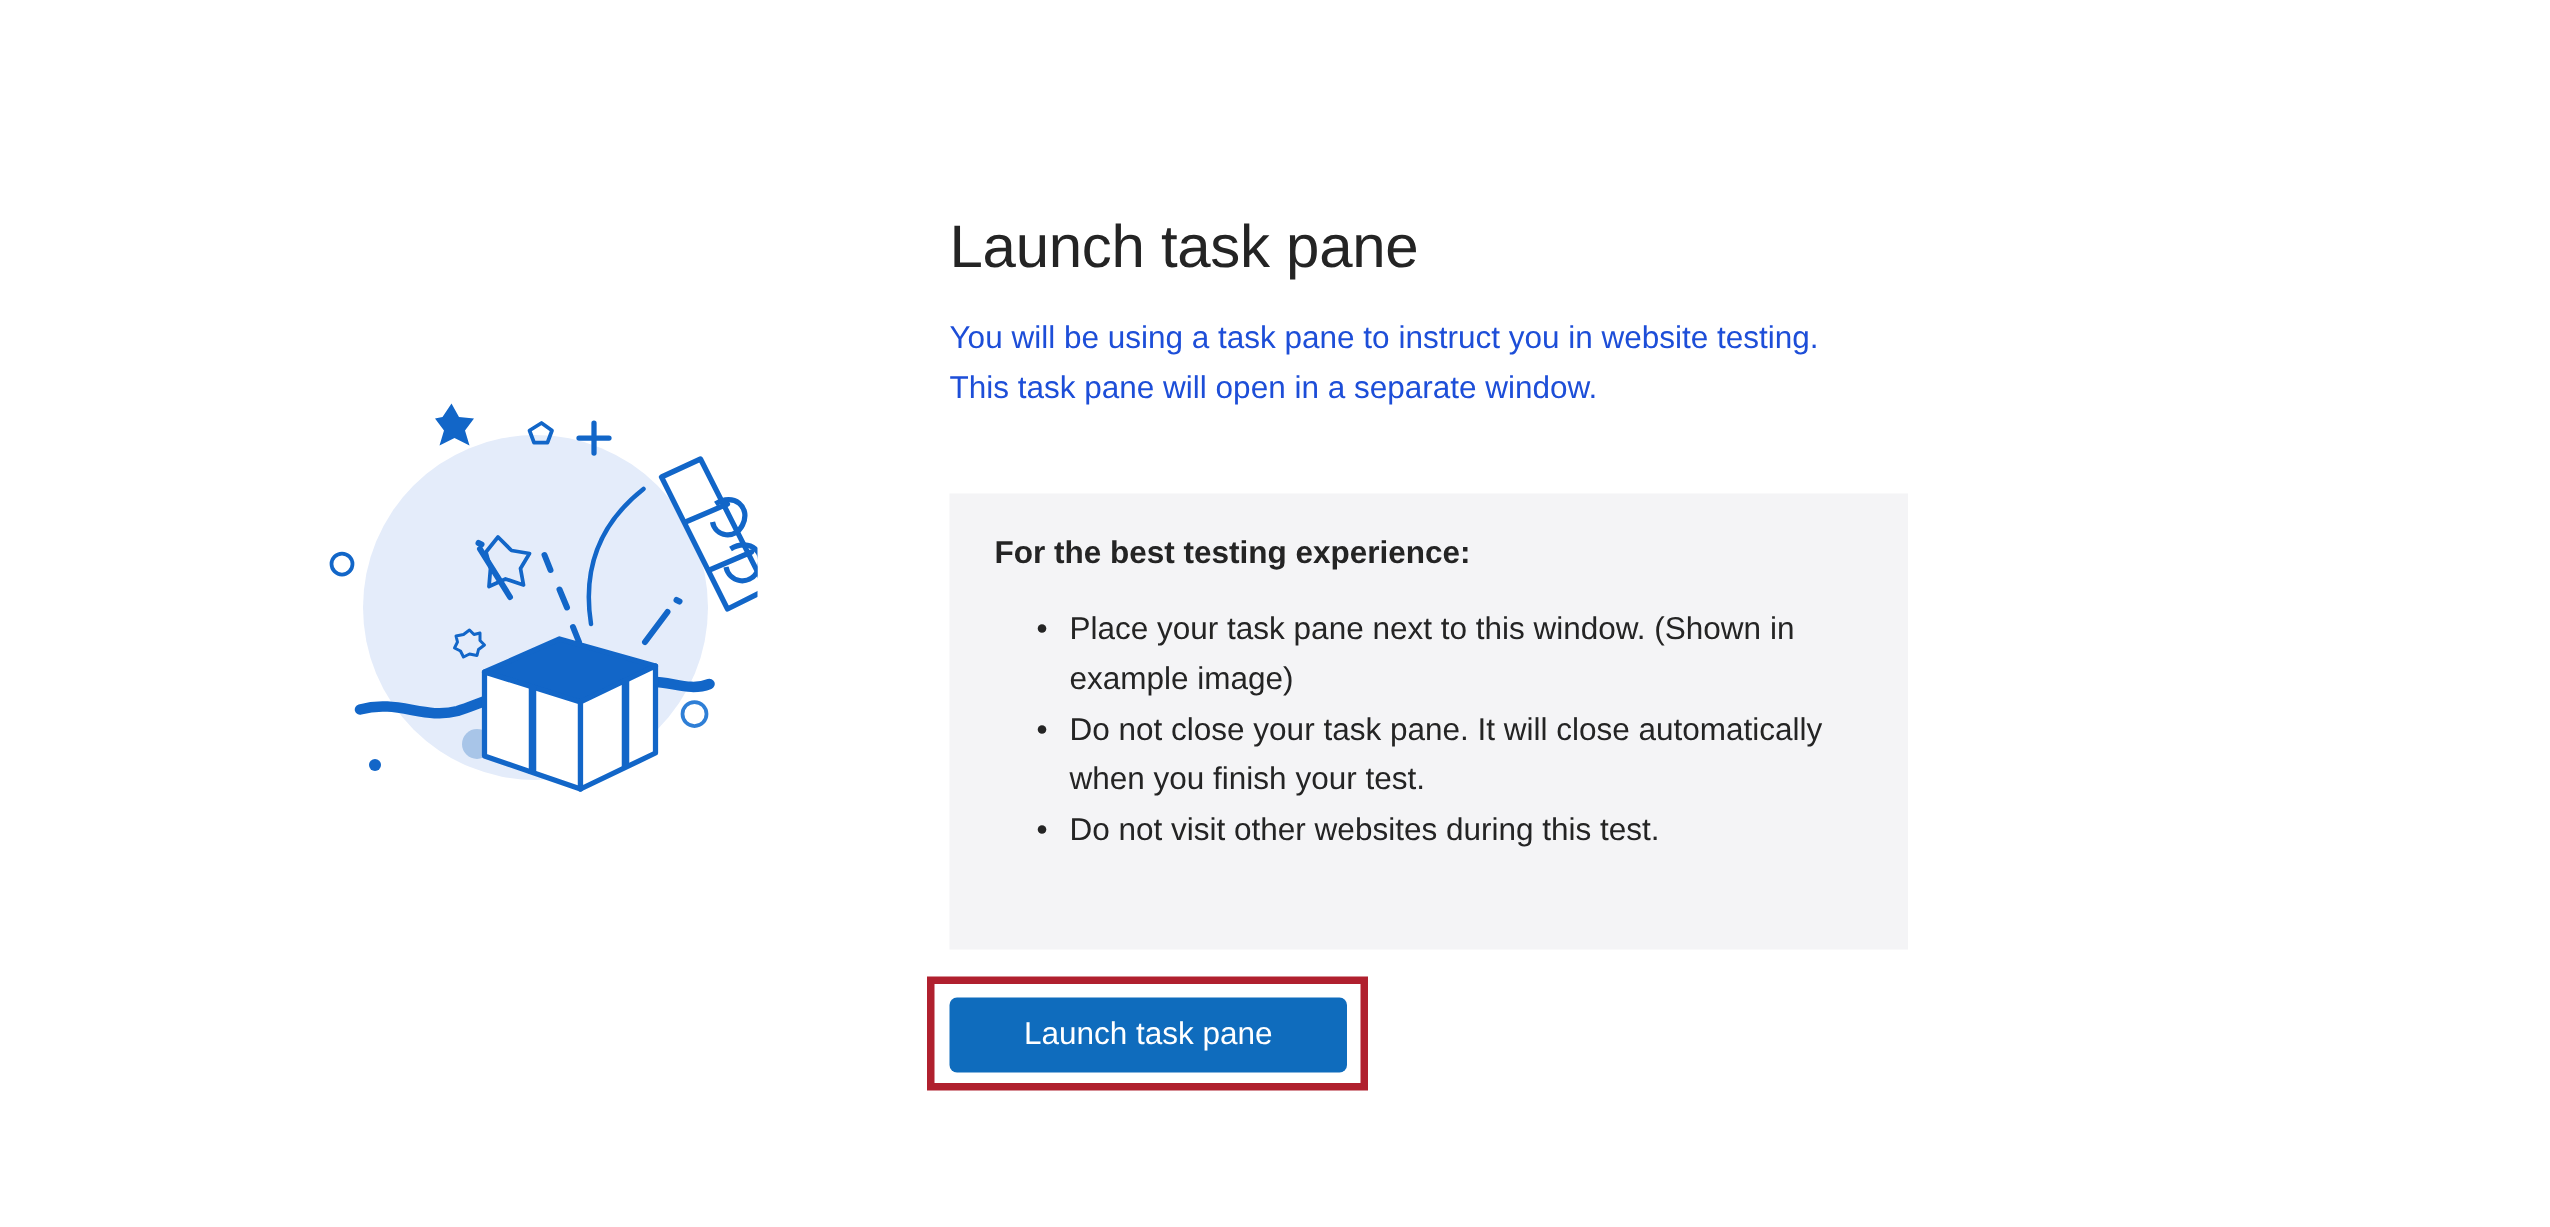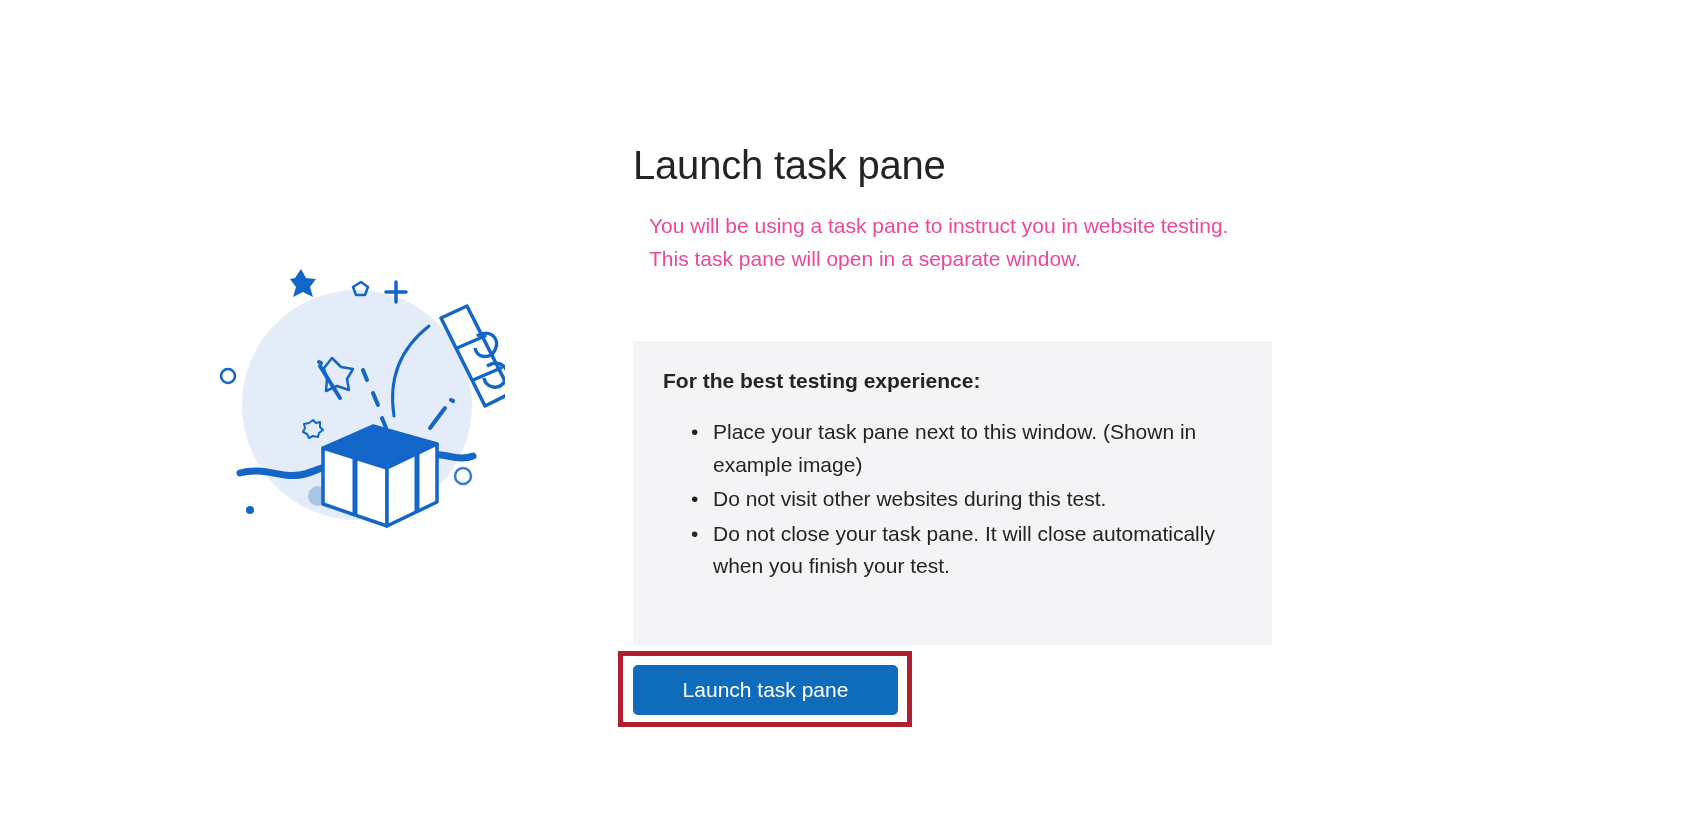--- a/index.html
+++ b/index.html
@@ -46,30 +46,30 @@
     font-size: 40px;
     font-weight: 400;
     line-height: 1.25;
     letter-spacing: -0.2px;
     margin: 0 0 20px 0;
     color: #242424;
   }
   .intro {
     font-size: 21px;
     line-height: 1.55;
-    margin: 16px;
-    color: #ec4899;
+    margin: 0;
+    color: #1d4ed8;
     width: 580px;
   }
 
   
   .info-box {
     position: absolute;
     left: 633px;
-    top: 341px;
+    top: 329px;
     width: 639px;
     height: 304px;
     background: #f4f4f6;
     box-sizing: border-box;
     padding: 26px 30px 20px 30px;
   }
   .info-box-title {
     font-size: 21px;
     font-weight: bold;
     color: #242424;
@@ -200,22 +200,22 @@
 
   <div class="content">
     <h1 class="page-title">Launch task pane</h1>
     <p class="intro">You will be using a task pane to instruct you in website testing. This task pane will open in a separate window.</p>
   </div>
 
   <div class="info-box">
     <div class="info-box-title">For the best testing experience:</div>
     <ul class="info-list">
       <li>Place your task pane next to this window. (Shown in example image)</li>
+      <li>Do not close your task pane. It will close automatically when you finish your test.</li>
       <li>Do not visit other websites during this test.</li>
-      <li>Do not close your task pane. It will close automatically when you finish your test.</li>
     </ul>
   </div>
 
   <div class="button-highlight"></div>
 
   <button class="launch-button">Launch task pane</button>
 
 </div>
 
 </body></html>

